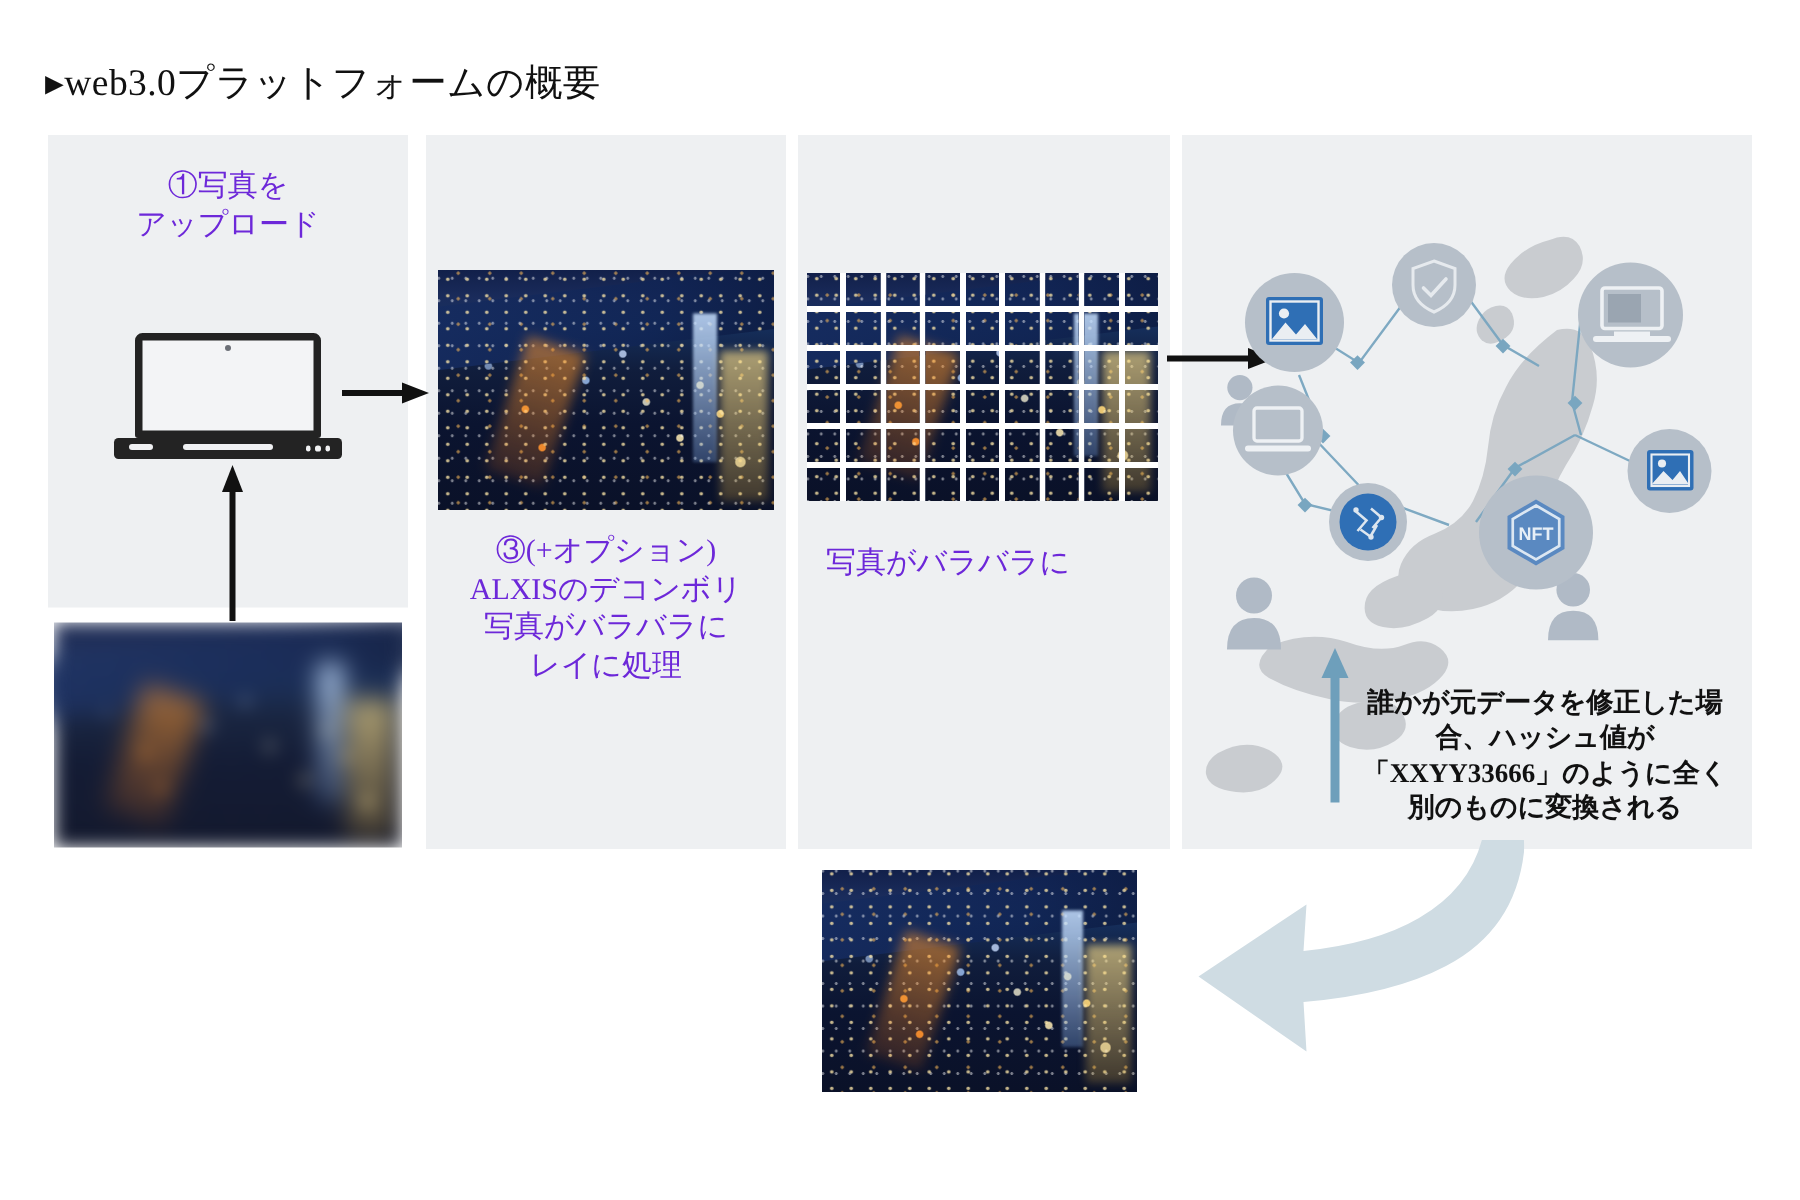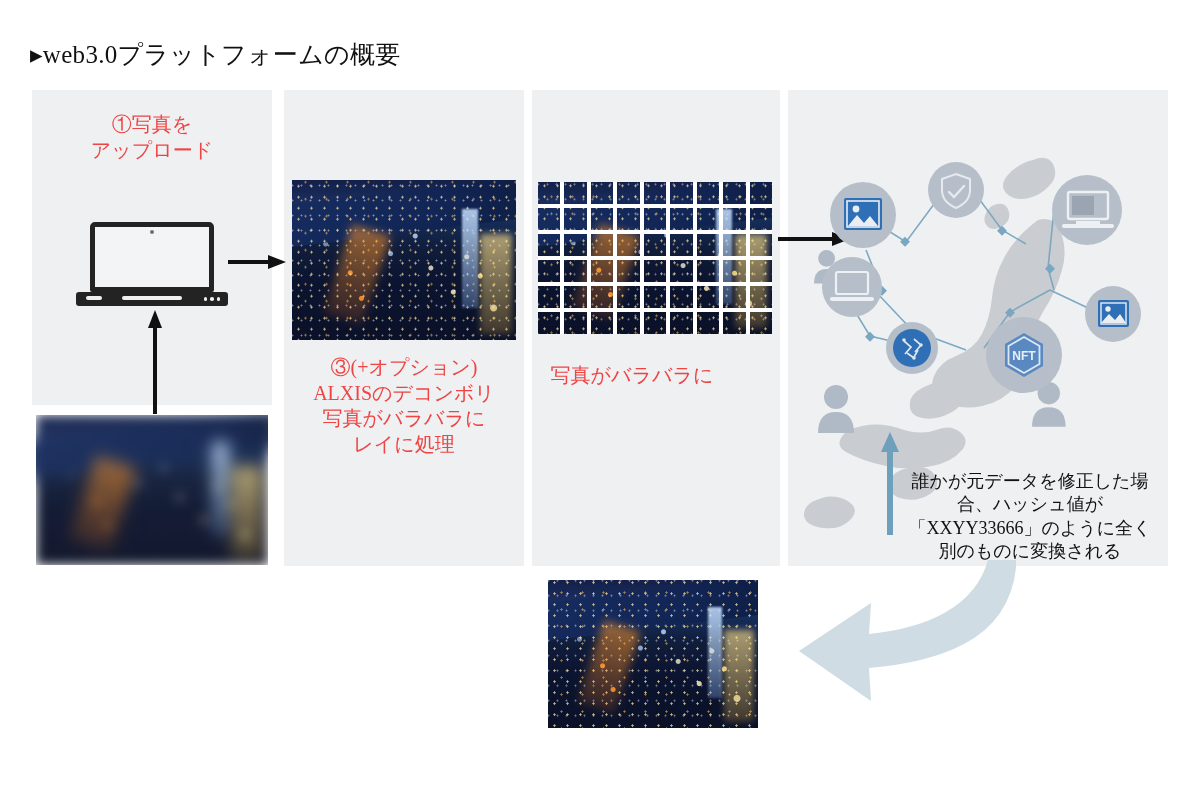--- a/index.html
+++ b/index.html
@@ -26,35 +26,35 @@
   .panel{position:absolute;background:#eef0f2;}
   #panel1{left:32px;  top:90px; width:240px; height:315px;}
   #panel2{left:284px; top:90px; width:240px; height:476px;}
   #panel3{left:532px; top:90px; width:248px; height:476px;}
   #panel4{left:788px; top:90px; width:380px; height:476px;}
 
   
   .cap{
     position:absolute;text-align:center;
     font-size:20px;line-height:1.28;
-    color:#ef4444;white-space:pre-line;
+    color:#6d28d9;white-space:pre-line;
   }
   #cap1{left:32px;  top:112px; width:240px;}
   #cap2{left:284px; top:110px; width:240px;}
   #cap3{left:284px; top:355px; width:240px;}
   #cap4{left:532px; top:110px; width:248px; font-size:19px;}
   #cap5{left:532px; top:363px; width:200px;}
   #cap6{left:788px; top:110px; width:380px;}
   #cap7{left:450px; top:730px; width:420px;}
 
   
   #note{
-    position:absolute;left:880px;top:470px;width:300px;
+    position:absolute;left:880px;top:457px;width:300px;
     text-align:center;font-size:18px;line-height:1.3;
-    color:#111;white-space:pre-line;z-index:6;
+    color:#111;white-space:pre-line;z-index:6;font-weight:bold;
   }
 
   
   .laptop{position:absolute;left:76px;top:222px;width:152px;height:88px;}
   .lt-lid{
     position:absolute;left:14px;top:0;width:124px;height:70px;
     border:5px solid #232323;border-radius:5px 5px 2px 2px;
     background:#f3f4f6;box-sizing:border-box;
   }
   .lt-cam{position:absolute;left:50%;top:3px;margin-left:-2px;width:4px;height:4px;

